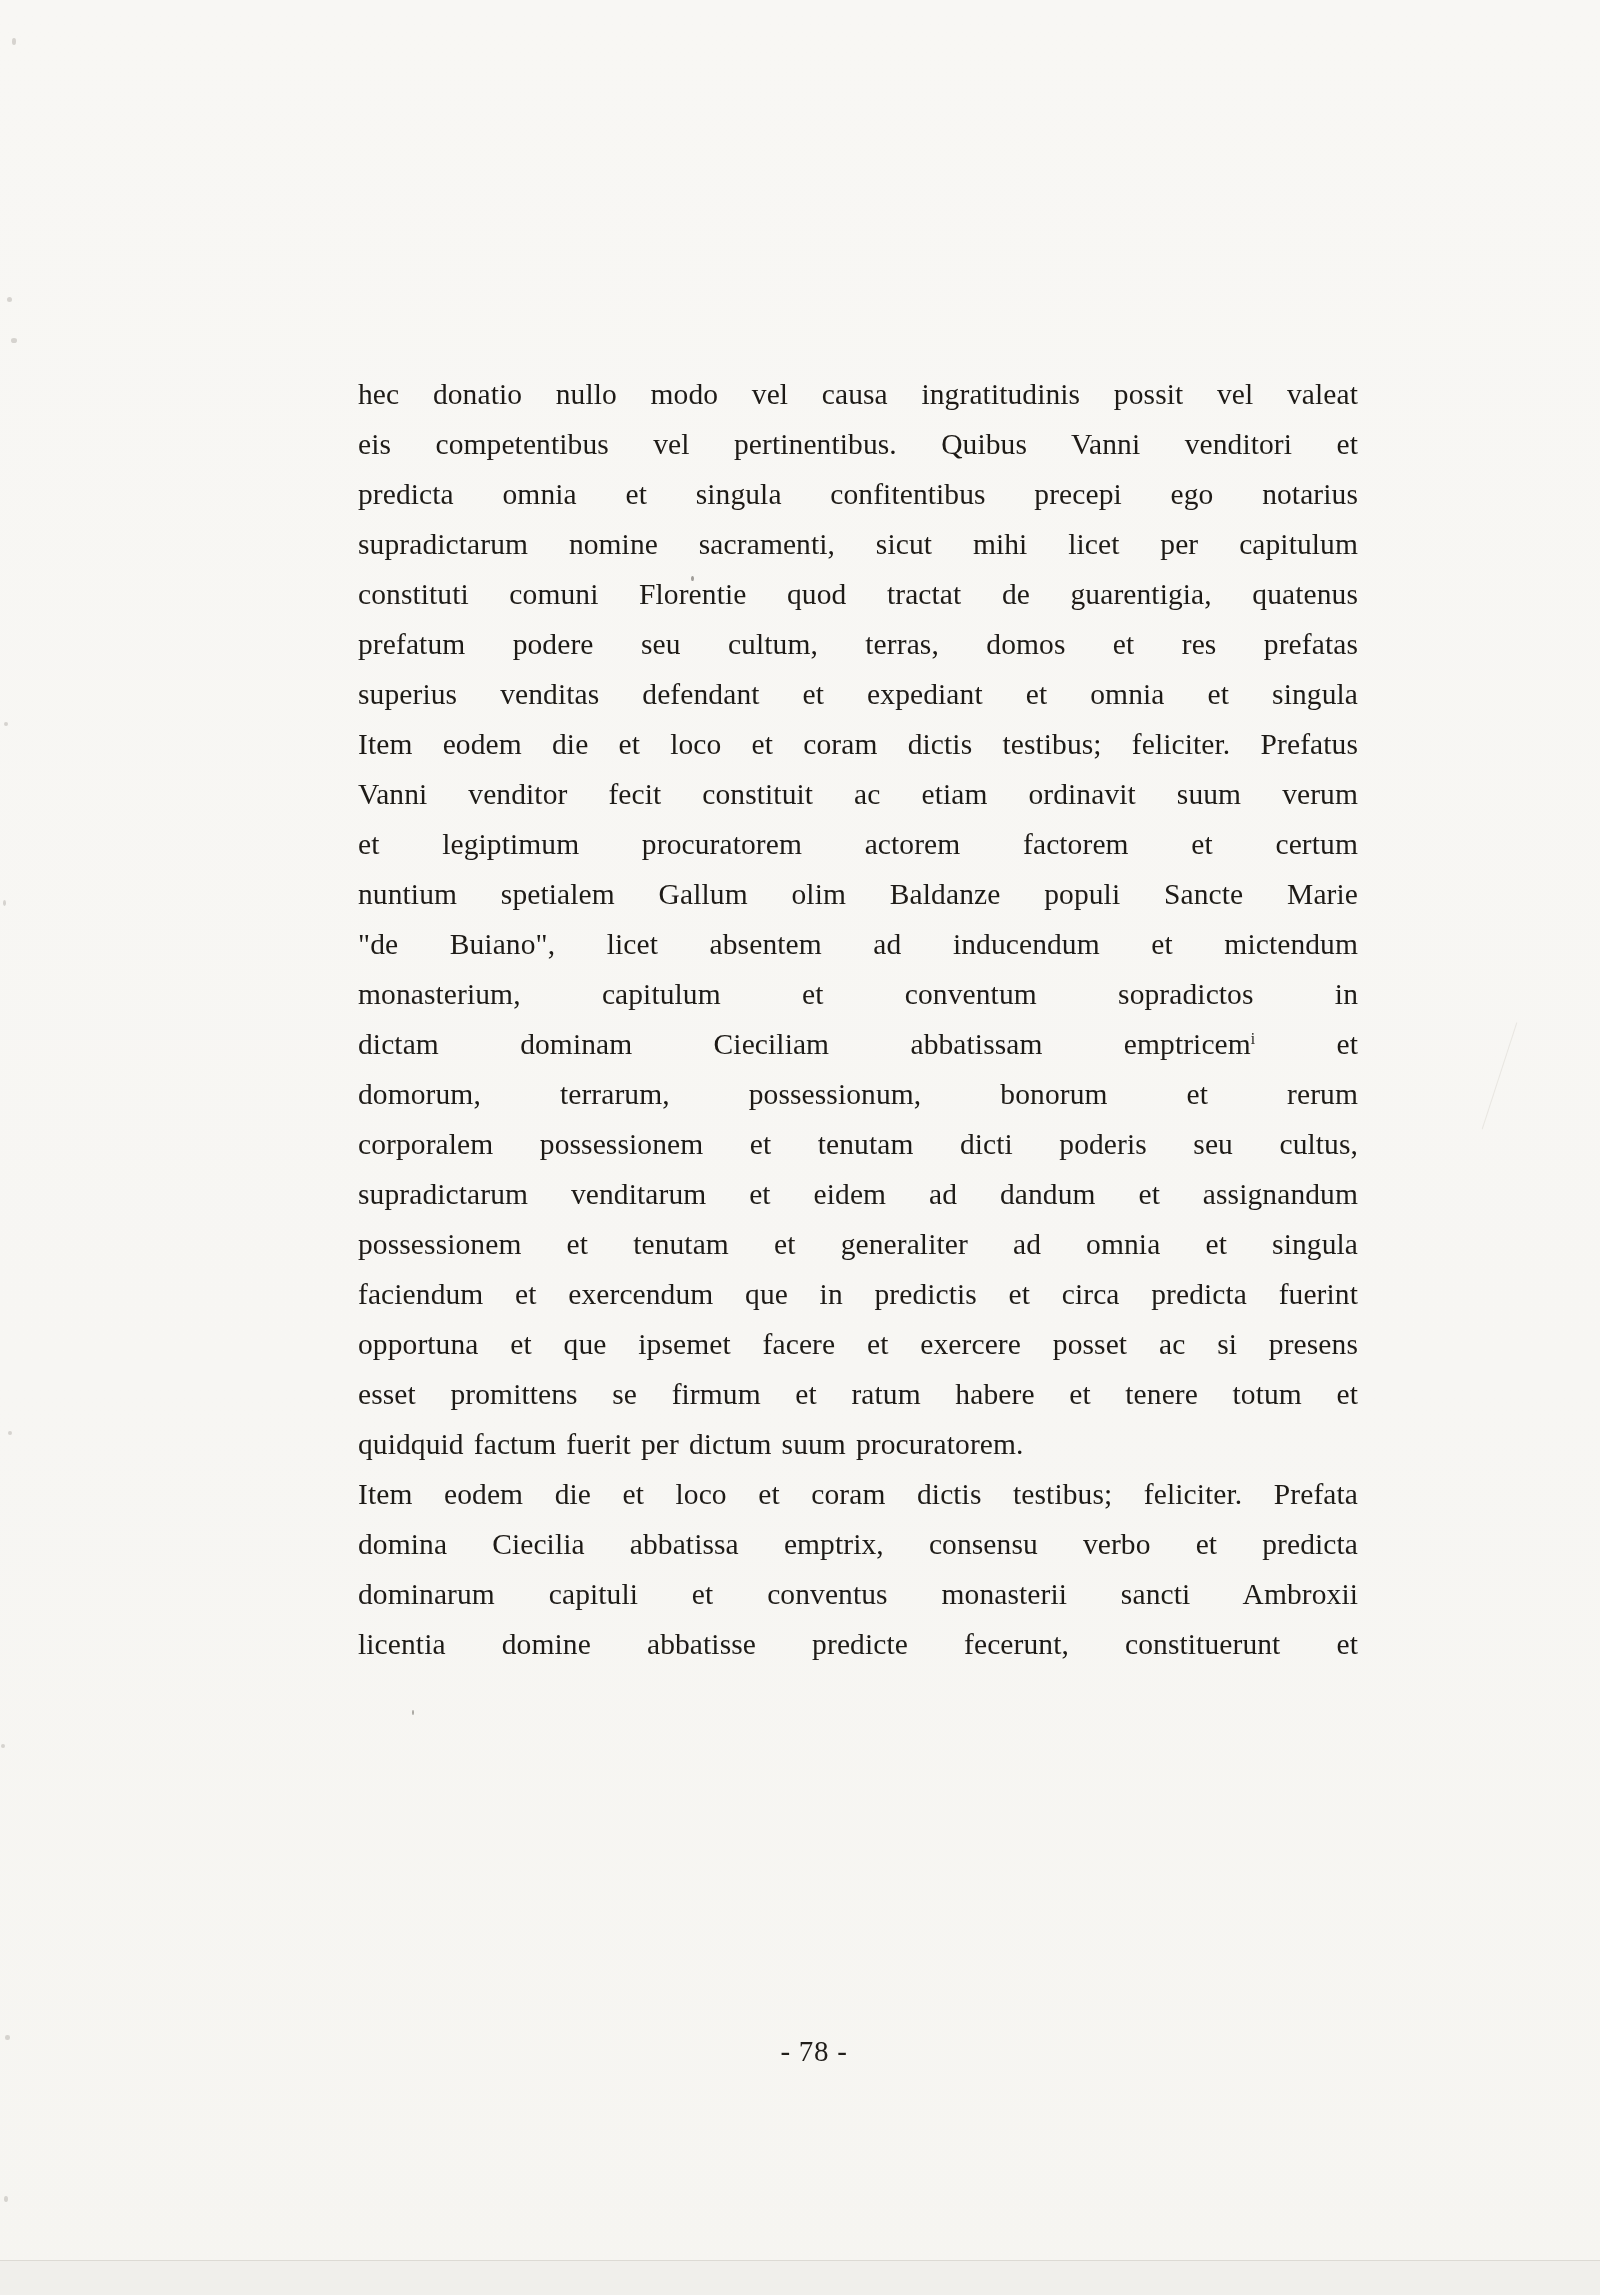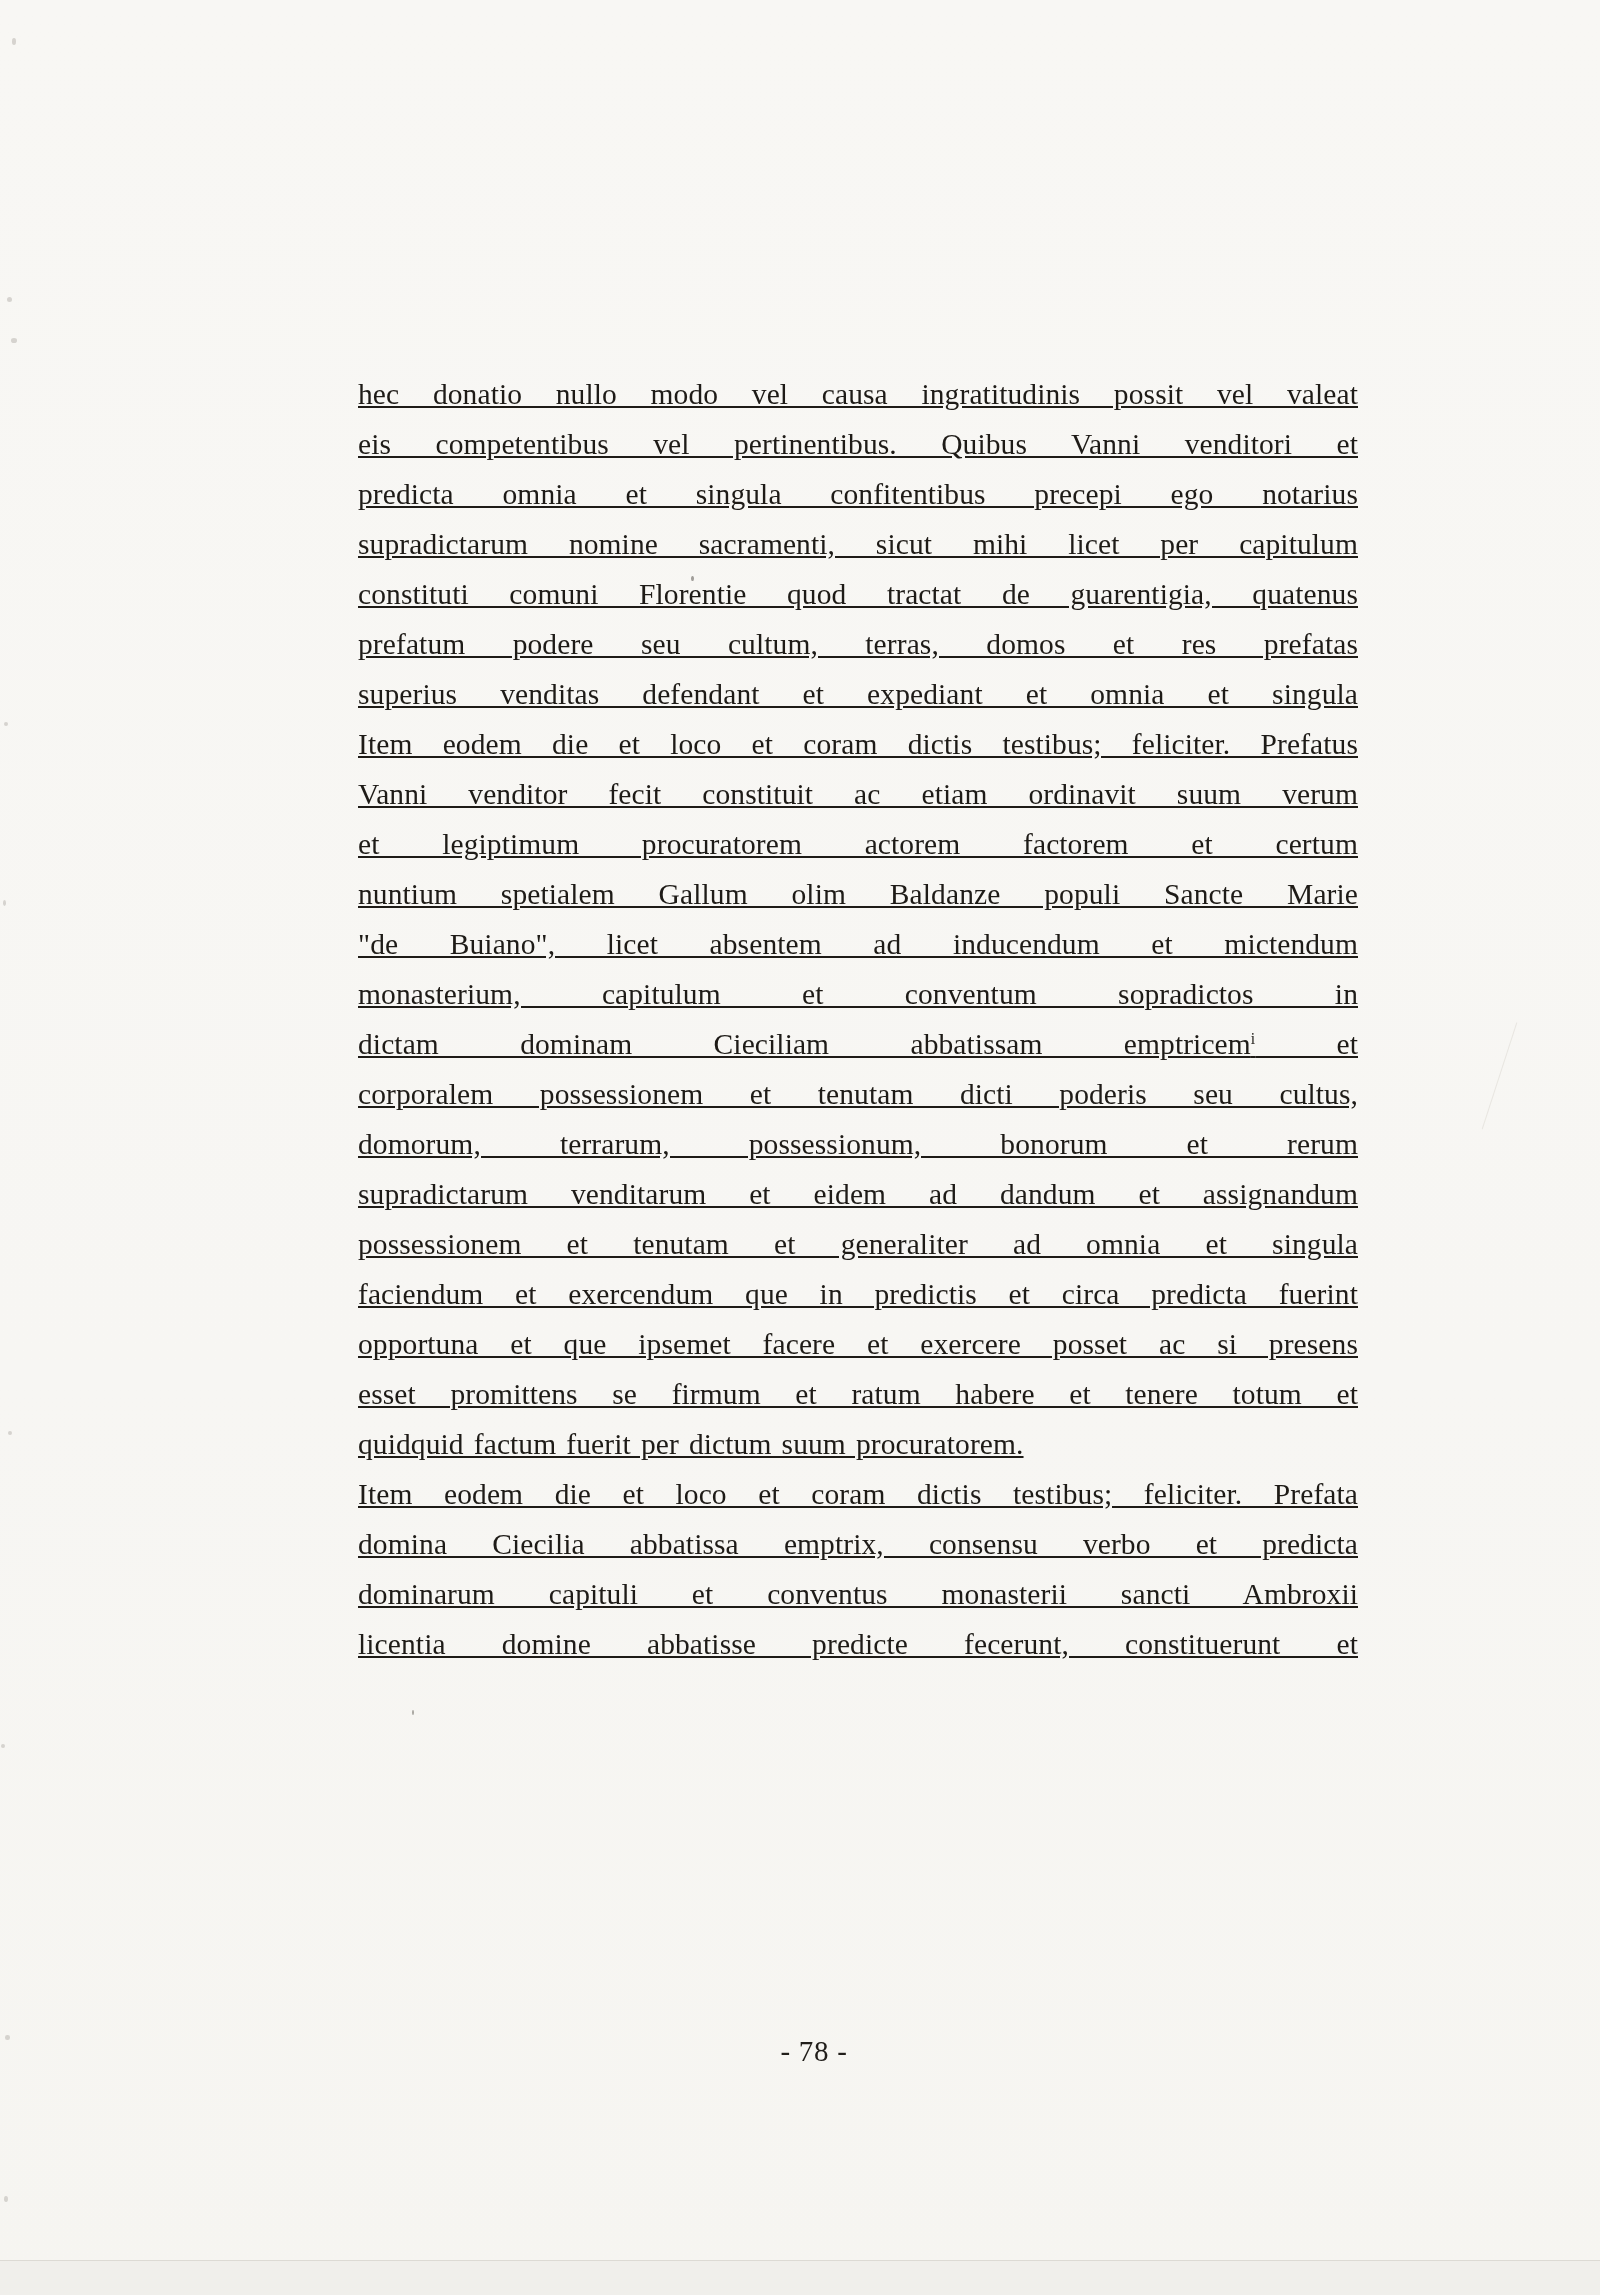--- a/index.html
+++ b/index.html
@@ -30,21 +30,20 @@
     height: 50px;
     line-height: 50px;
     font-size: 29.5px;
     letter-spacing: 0.1px;
     word-spacing: 2.6px;
     text-align: justify;
     text-align-last: justify;
     -moz-text-align-last: justify;
     overflow: hidden;
     white-space: normal;
-    text-decoration: underline;
   }
   .line-last {
     text-align-last: left;
     -moz-text-align-last: left;
   }
   .line sup {
     font-size: 15.7px;
     line-height: 0;
     vertical-align: 10.5px;
     letter-spacing: 0;
@@ -99,22 +98,22 @@
         <div class="line">superius venditas defendant et expediant et omnia et singula</div>
       </div>
       <div class="para">
         <div class="line">Item eodem die et loco et coram dictis testibus; feliciter. Prefatus</div>
         <div class="line">Vanni venditor fecit constituit ac etiam ordinavit suum verum</div>
         <div class="line">et legiptimum procuratorem actorem factorem et certum</div>
         <div class="line">nuntium spetialem Gallum olim Baldanze populi Sancte Marie</div>
         <div class="line">"de Buiano", licet absentem ad inducendum et mictendum</div>
         <div class="line">monasterium, capitulum et conventum sopradictos in</div>
         <div class="line"><span>dictam dominam Cieciliam abbatissam emptricem</span><sup>i</sup><span> et</span></div>
+        <div class="line">domorum, terrarum, possessionum, bonorum et rerum</div>
         <div class="line">corporalem possessionem et tenutam dicti poderis seu cultus,</div>
-        <div class="line">domorum, terrarum, possessionum, bonorum et rerum</div>
         <div class="line">supradictarum venditarum et eidem ad dandum et assignandum</div>
         <div class="line">possessionem et tenutam et generaliter ad omnia et singula</div>
         <div class="line">faciendum et exercendum que in predictis et circa predicta fuerint</div>
         <div class="line">opportuna et que ipsemet facere et exercere posset ac si presens</div>
         <div class="line">esset promittens se firmum et ratum habere et tenere totum et</div>
         <div class="line line-last">quidquid factum fuerit per dictum suum procuratorem.</div>
       </div>
       <div class="para">
         <div class="line">Item eodem die et loco et coram dictis testibus; feliciter. Prefata</div>
         <div class="line">domina Ciecilia abbatissa emptrix, consensu verbo et predicta</div>

